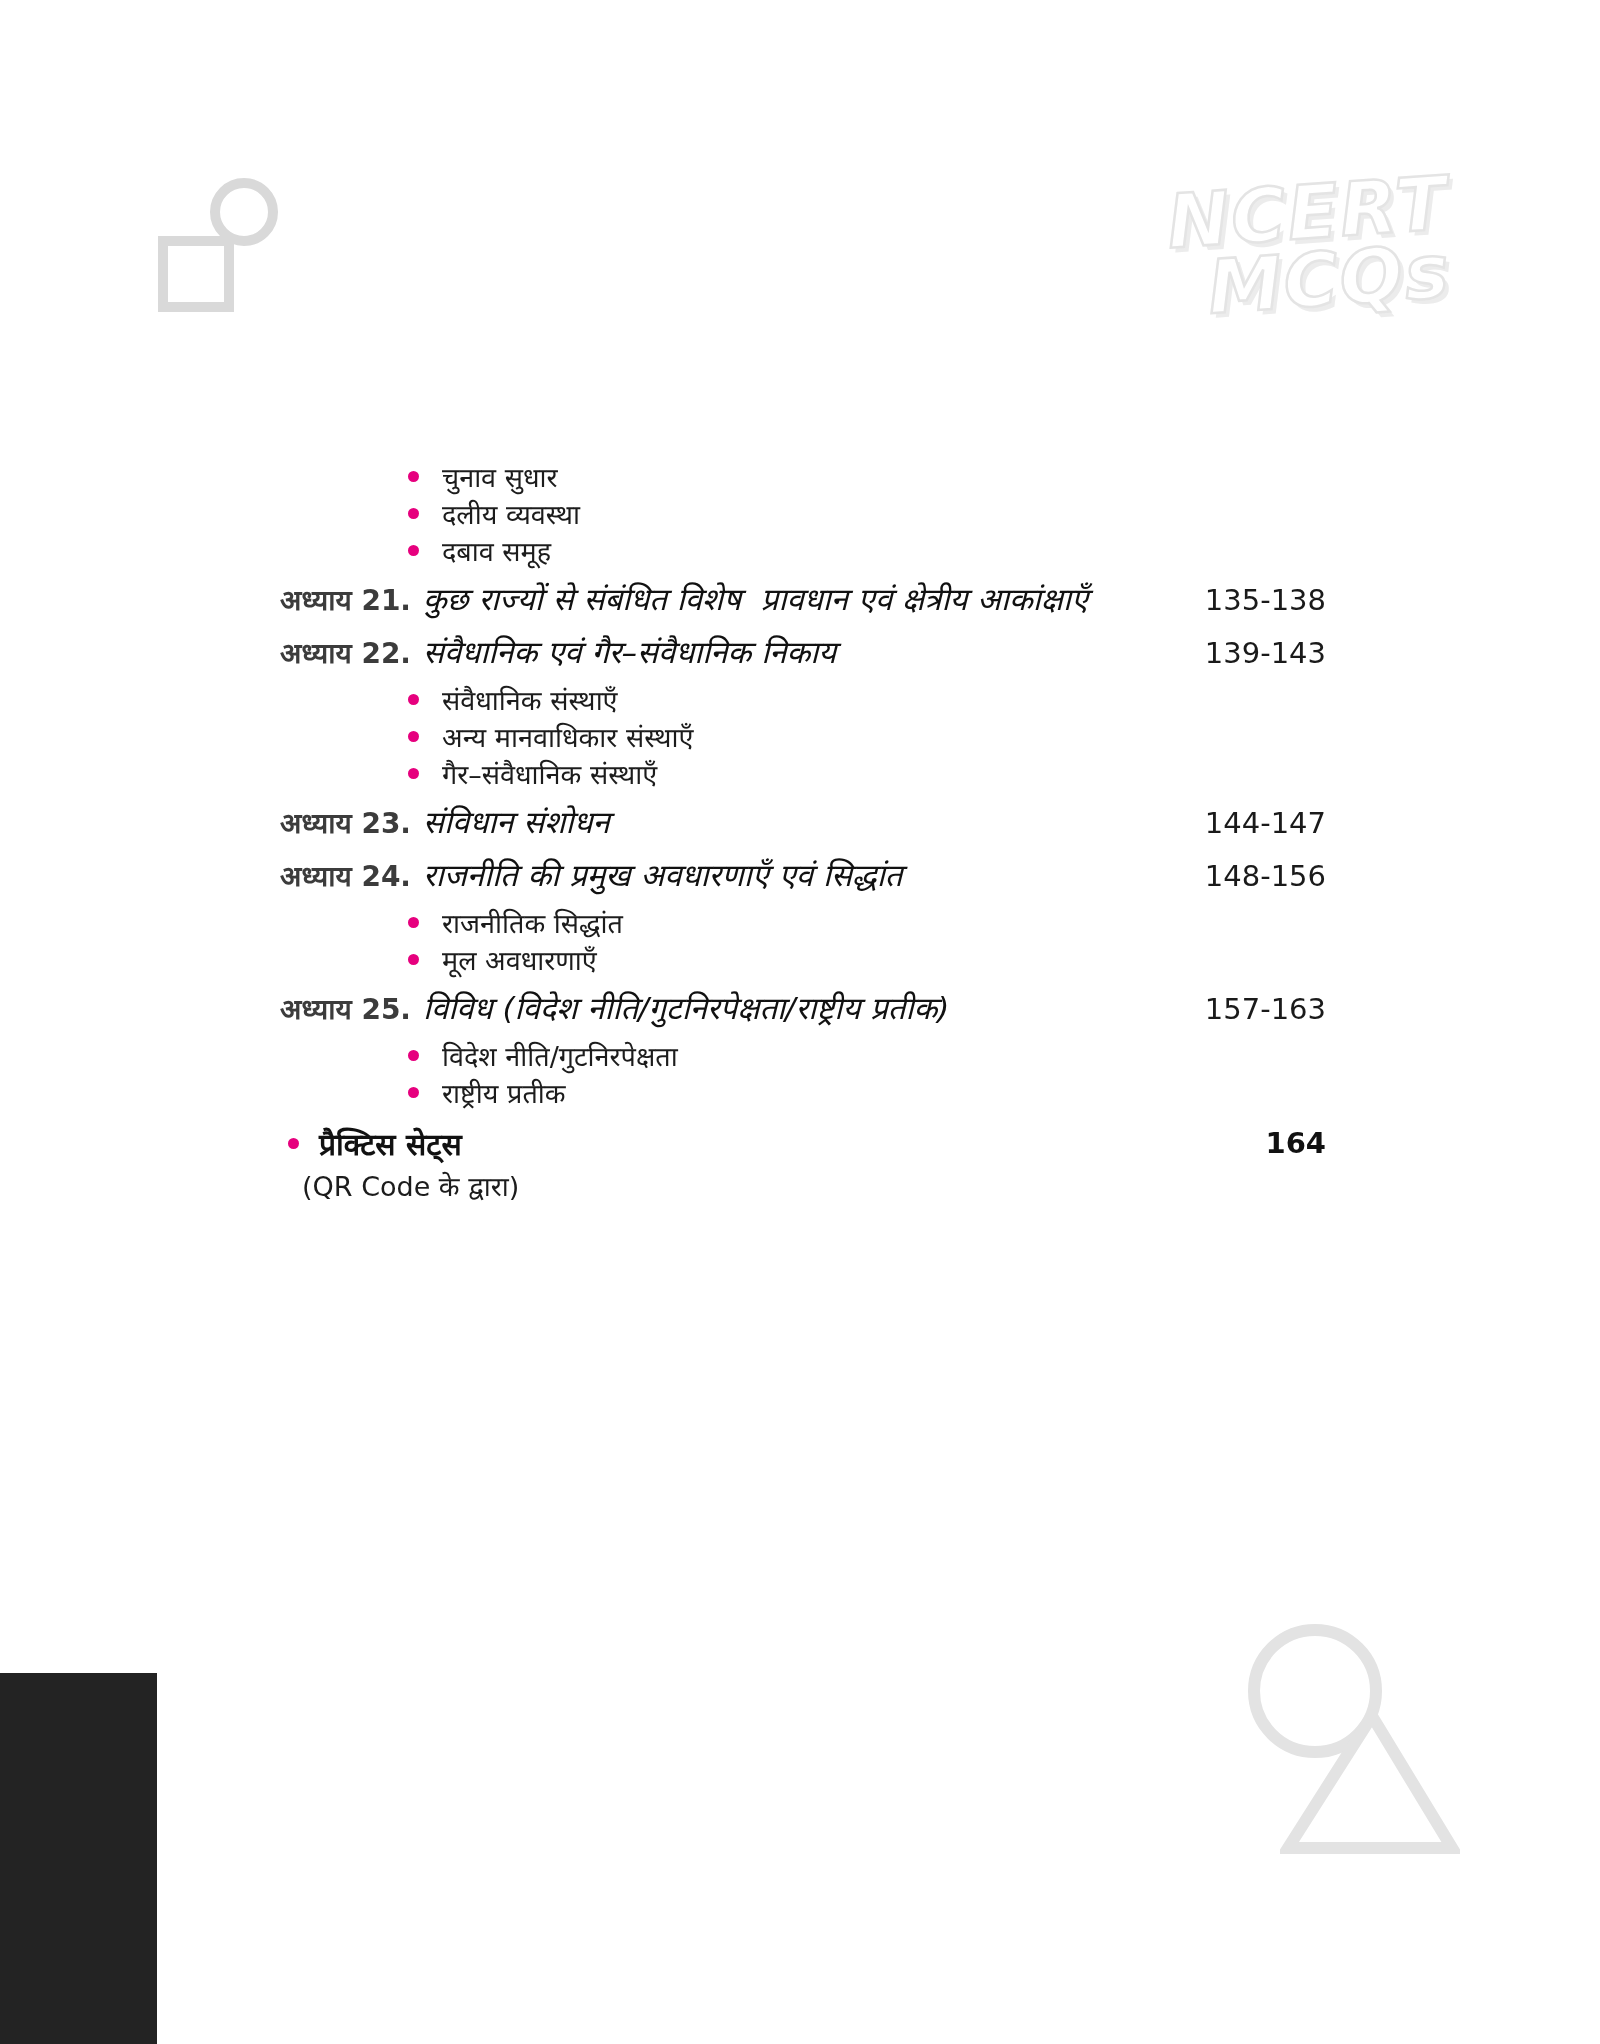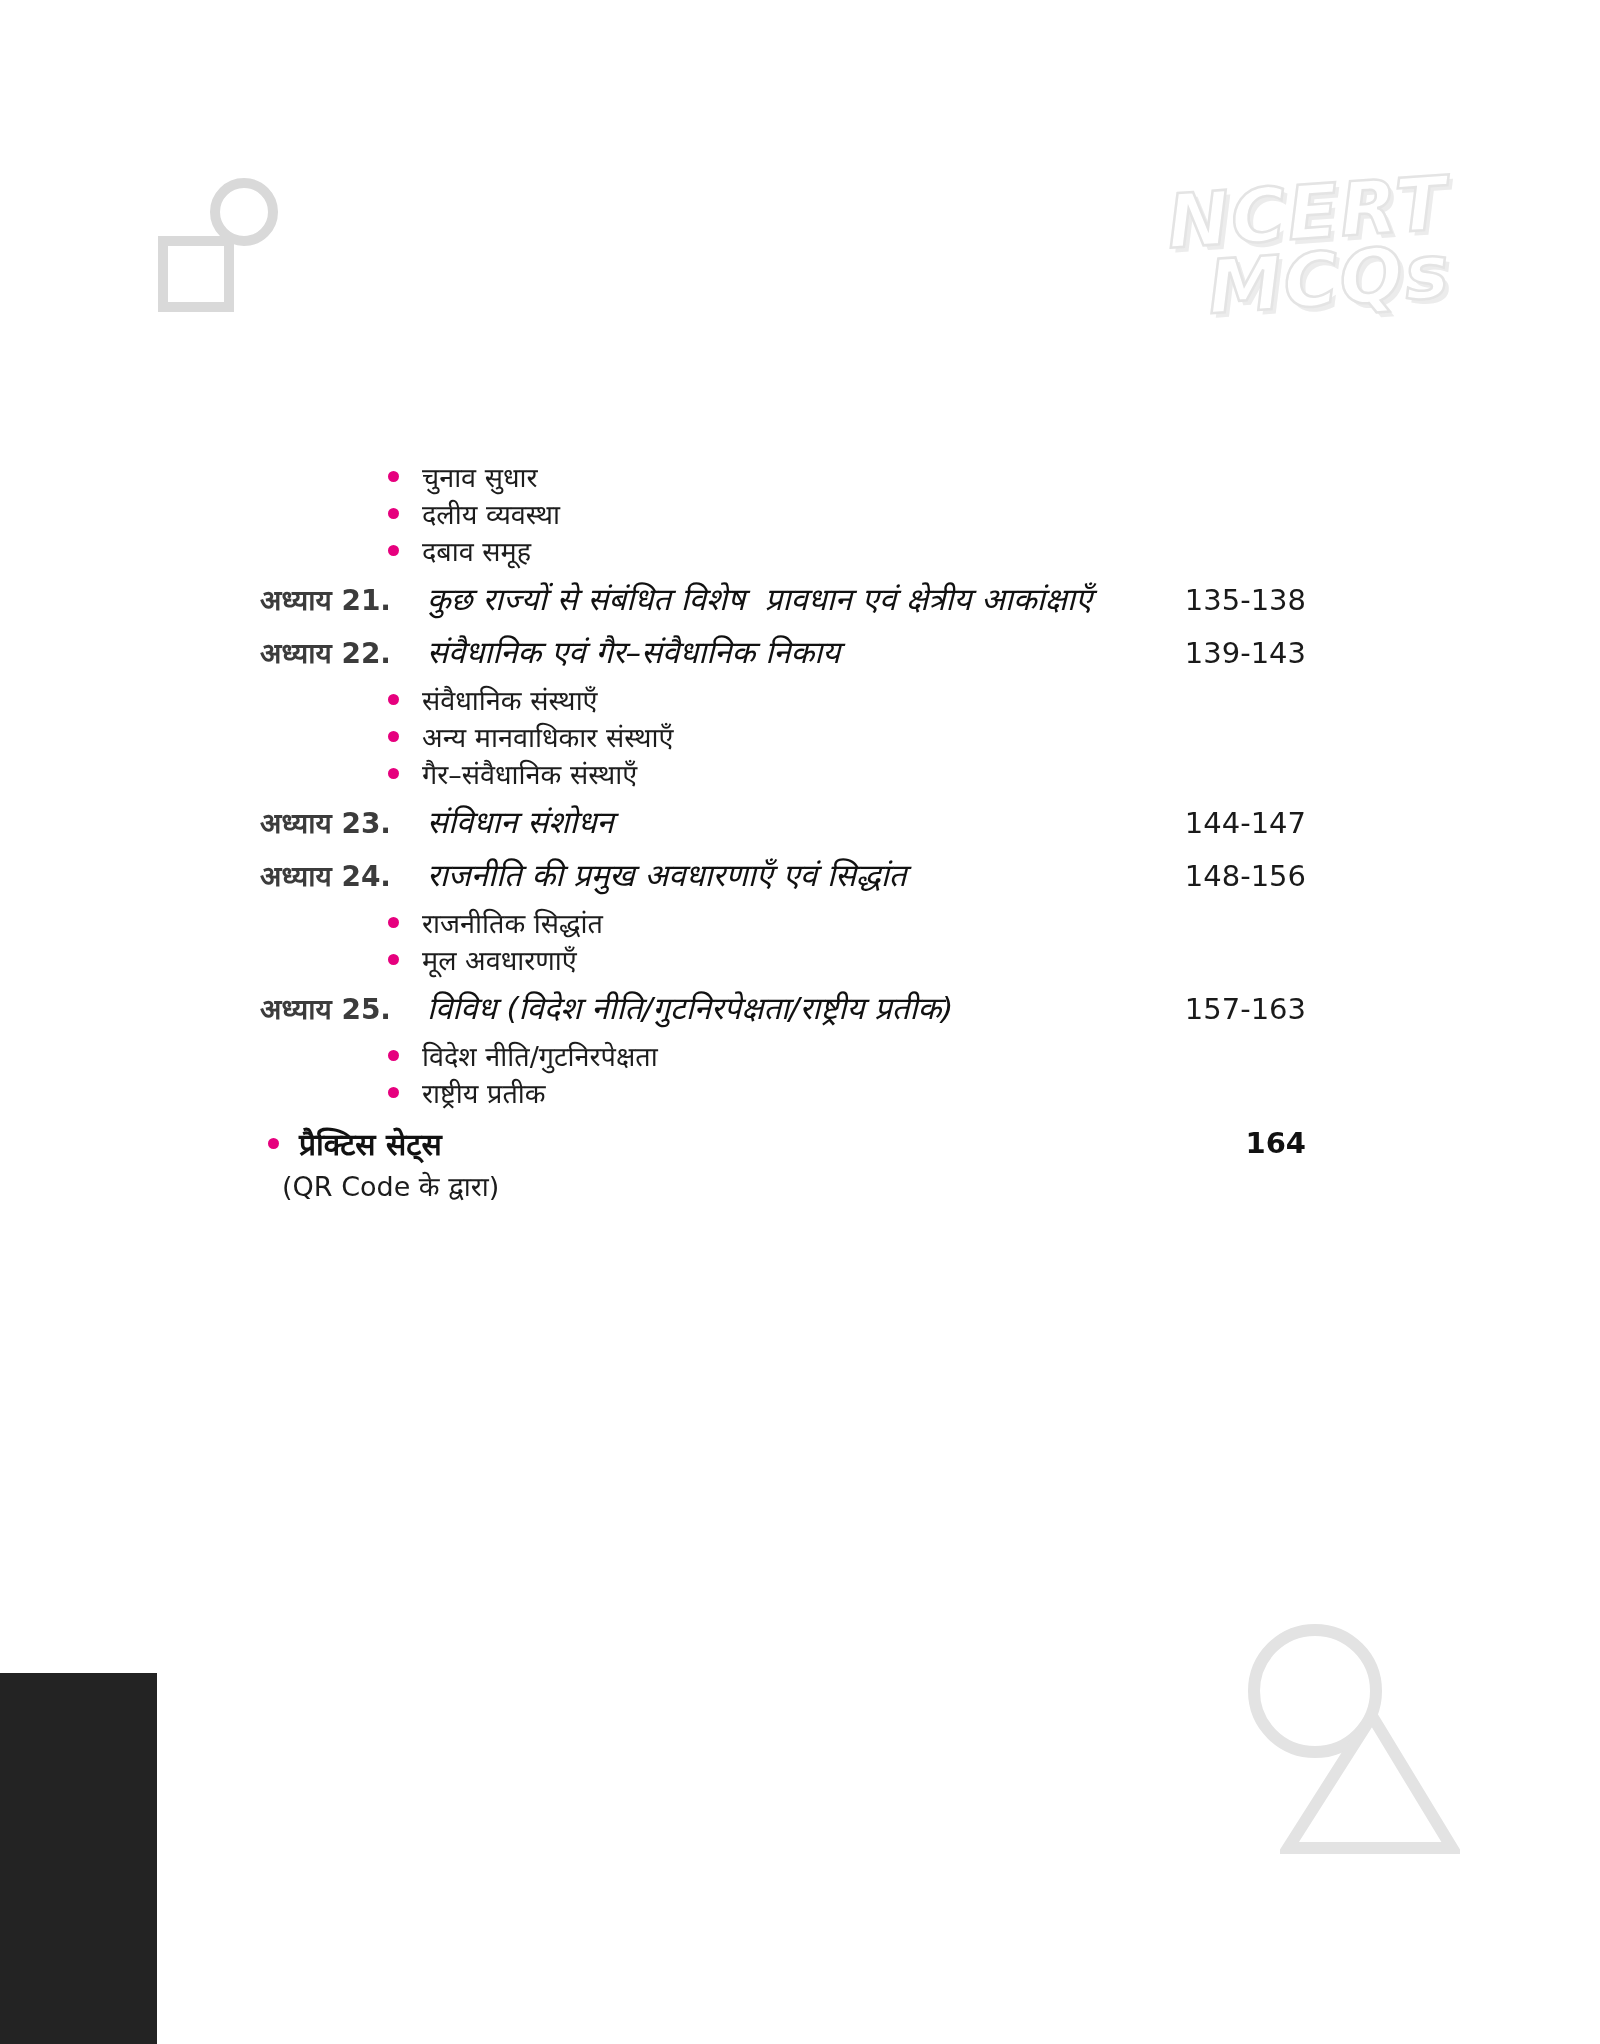--- a/index.html
+++ b/index.html
@@ -45,21 +45,21 @@
     text-shadow:4px 5px 0 #ececec;
     user-select:none;
     line-height:0.92;
     letter-spacing:2px;
   }
   .watermark .wm1{font-size:74px;font-style:italic;}
   .watermark .wm2{font-size:74px;font-style:italic;margin-left:34px;}
 
   
   .toc{
-    position:absolute;left:260px;top:458px;width:1046px;
+    position:absolute;left:280px;top:458px;width:1046px;
     color:#151515;
   }
   .row-bullet{
     display:flex;align-items:center;
     height:37px;
     padding-left:128px;
   }
   .dot{
     width:11px;height:11px;border-radius:50%;
     flex:0 0 auto;
@@ -67,21 +67,20 @@
   .row-bullet .b-txt{
     margin-left:23px;
     font-size:27px;
     color:#1c1c1c;
     white-space:pre-wrap;
   }
   .row-chapter{
     display:flex;align-items:baseline;
     margin:9px 0 6px 0;
     line-height:42px;
-    gap:24px;
   }
   .ch-label{
     flex:0 0 143px;
     font-weight:700;
     font-size:28px;
     color:#3c3c3c;
   }
   .ch-title{
     flex:1;
     font-size:31px;

